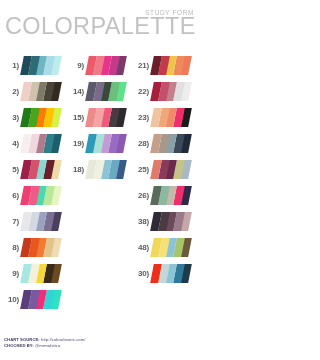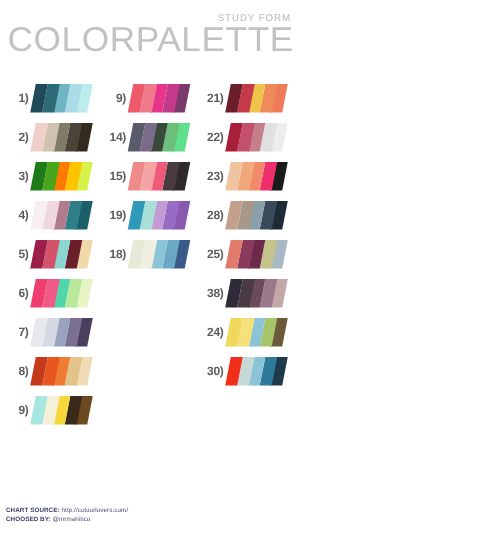--- a/index.html
+++ b/index.html
@@ -177,20 +177,30 @@
       <div class="palette-row">
         <div class="row-number">9)</div>
         <div class="swatches">
           <div class="sw" style="background: rgb(168, 230, 224); z-index: 10;"></div>
           <div class="sw" style="background: rgb(245, 240, 216); z-index: 9;"></div>
           <div class="sw" style="background: rgb(247, 216, 58); z-index: 8;"></div>
           <div class="sw" style="background: rgb(58, 42, 26); z-index: 7;"></div>
           <div class="sw" style="background: rgb(107, 74, 34); z-index: 6;"></div>
         </div>
       </div>
+      <div class="palette-row">
+        <div class="row-number">10)</div>
+        <div class="swatches">
+          <div class="sw" style="background: rgb(90, 63, 122); z-index: 10;"></div>
+          <div class="sw" style="background: rgb(122, 90, 158); z-index: 9;"></div>
+          <div class="sw" style="background: rgb(239, 47, 122); z-index: 8;"></div>
+          <div class="sw" style="background: rgb(47, 214, 214); z-index: 7;"></div>
+          <div class="sw" style="background: rgb(47, 224, 196); z-index: 6;"></div>
+        </div>
+      </div>
     </div>
   <div class="col" id="col-1">
       <div class="palette-row">
         <div class="row-number">9)</div>
         <div class="swatches">
           <div class="sw" style="background: rgb(239, 90, 107); z-index: 10;"></div>
           <div class="sw" style="background: rgb(240, 122, 138); z-index: 9;"></div>
           <div class="sw" style="background: rgb(232, 52, 138); z-index: 8;"></div>
           <div class="sw" style="background: rgb(196, 58, 138); z-index: 7;"></div>
           <div class="sw" style="background: rgb(122, 58, 107); z-index: 6;"></div>
@@ -282,31 +292,41 @@
         <div class="row-number">25)</div>
         <div class="swatches">
           <div class="sw" style="background: rgb(224, 122, 107); z-index: 10;"></div>
           <div class="sw" style="background: rgb(138, 58, 90); z-index: 9;"></div>
           <div class="sw" style="background: rgb(107, 42, 74); z-index: 8;"></div>
           <div class="sw" style="background: rgb(196, 196, 138); z-index: 7;"></div>
           <div class="sw" style="background: rgb(168, 184, 196); z-index: 6;"></div>
         </div>
       </div>
       <div class="palette-row">
+        <div class="row-number">26)</div>
+        <div class="swatches">
+          <div class="sw" style="background: rgb(90, 107, 90); z-index: 10;"></div>
+          <div class="sw" style="background: rgb(138, 184, 160); z-index: 9;"></div>
+          <div class="sw" style="background: rgb(196, 184, 168); z-index: 8;"></div>
+          <div class="sw" style="background: rgb(239, 47, 107); z-index: 7;"></div>
+          <div class="sw" style="background: rgb(47, 42, 74); z-index: 6;"></div>
+        </div>
+      </div>
+      <div class="palette-row">
         <div class="row-number">38)</div>
         <div class="swatches">
           <div class="sw" style="background: rgb(47, 42, 56); z-index: 10;"></div>
           <div class="sw" style="background: rgb(74, 58, 66); z-index: 9;"></div>
           <div class="sw" style="background: rgb(107, 74, 90); z-index: 8;"></div>
           <div class="sw" style="background: rgb(154, 122, 138); z-index: 7;"></div>
           <div class="sw" style="background: rgb(196, 168, 168); z-index: 6;"></div>
         </div>
       </div>
       <div class="palette-row">
-        <div class="row-number">24)</div>
+        <div class="row-number">48)</div>
         <div class="swatches">
           <div class="sw" style="background: rgb(240, 216, 90); z-index: 10;"></div>
           <div class="sw" style="background: rgb(245, 224, 122); z-index: 9;"></div>
           <div class="sw" style="background: rgb(138, 196, 214); z-index: 8;"></div>
           <div class="sw" style="background: rgb(168, 196, 107); z-index: 7;"></div>
           <div class="sw" style="background: rgb(107, 90, 58); z-index: 6;"></div>
         </div>
       </div>
       <div class="palette-row">
         <div class="row-number">30)</div>

